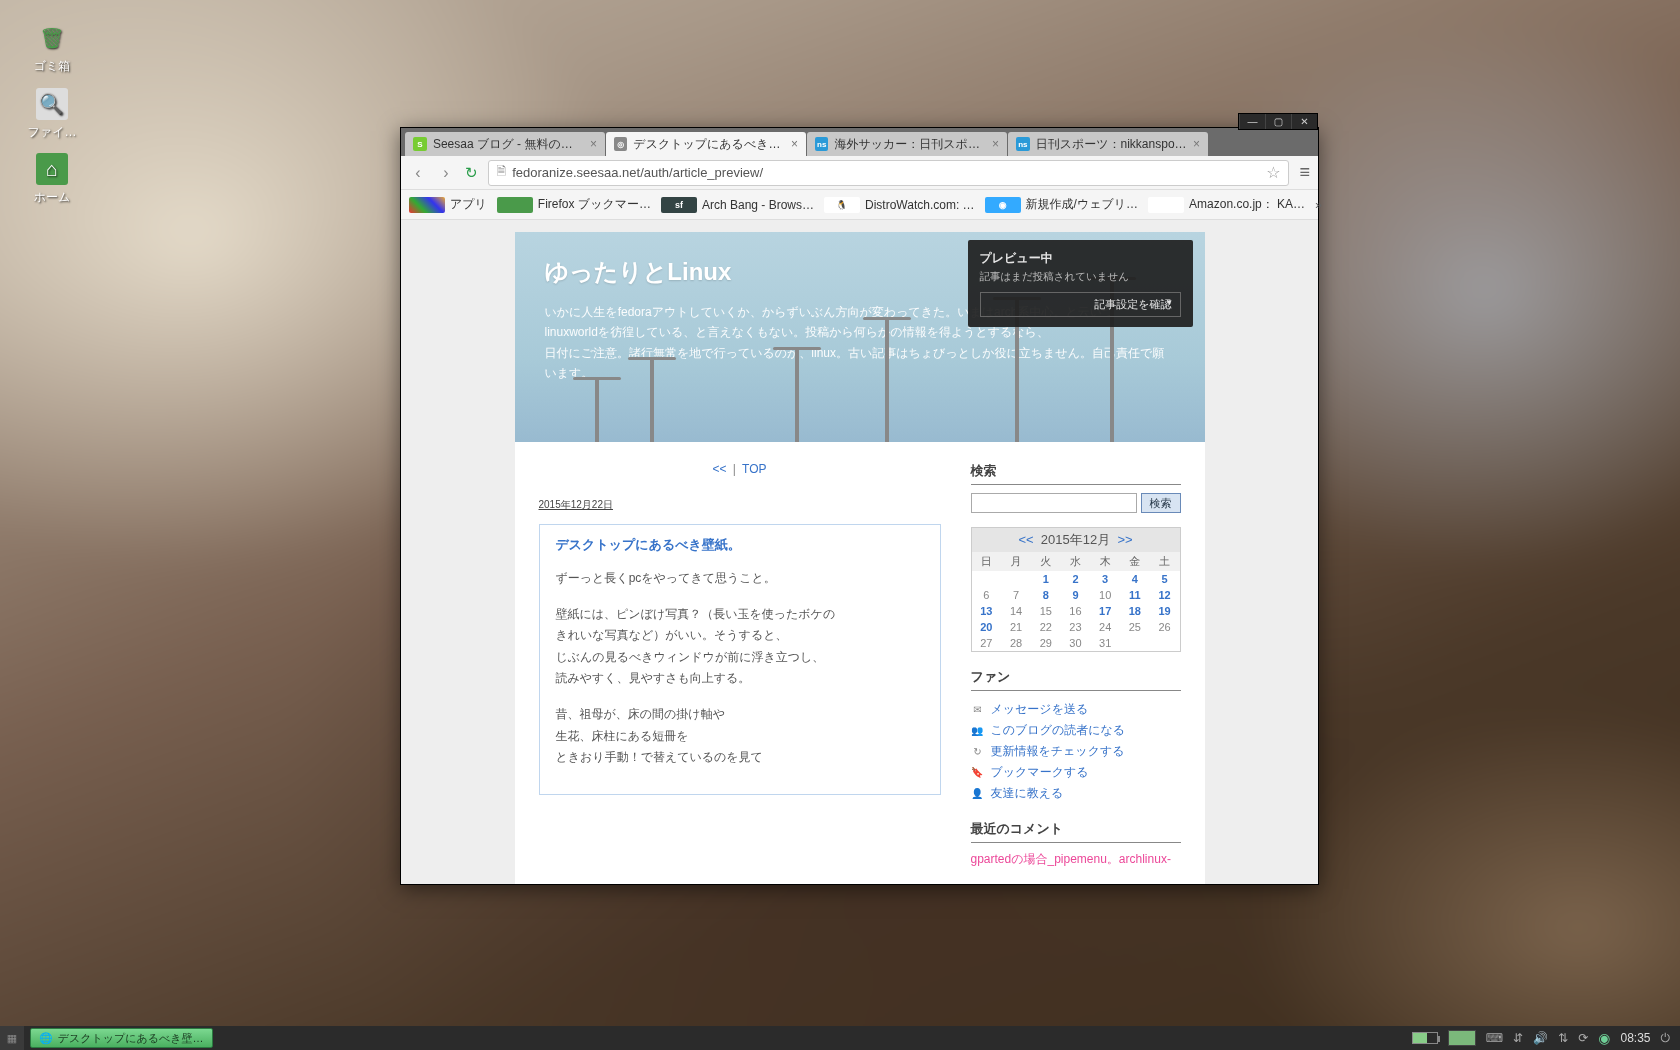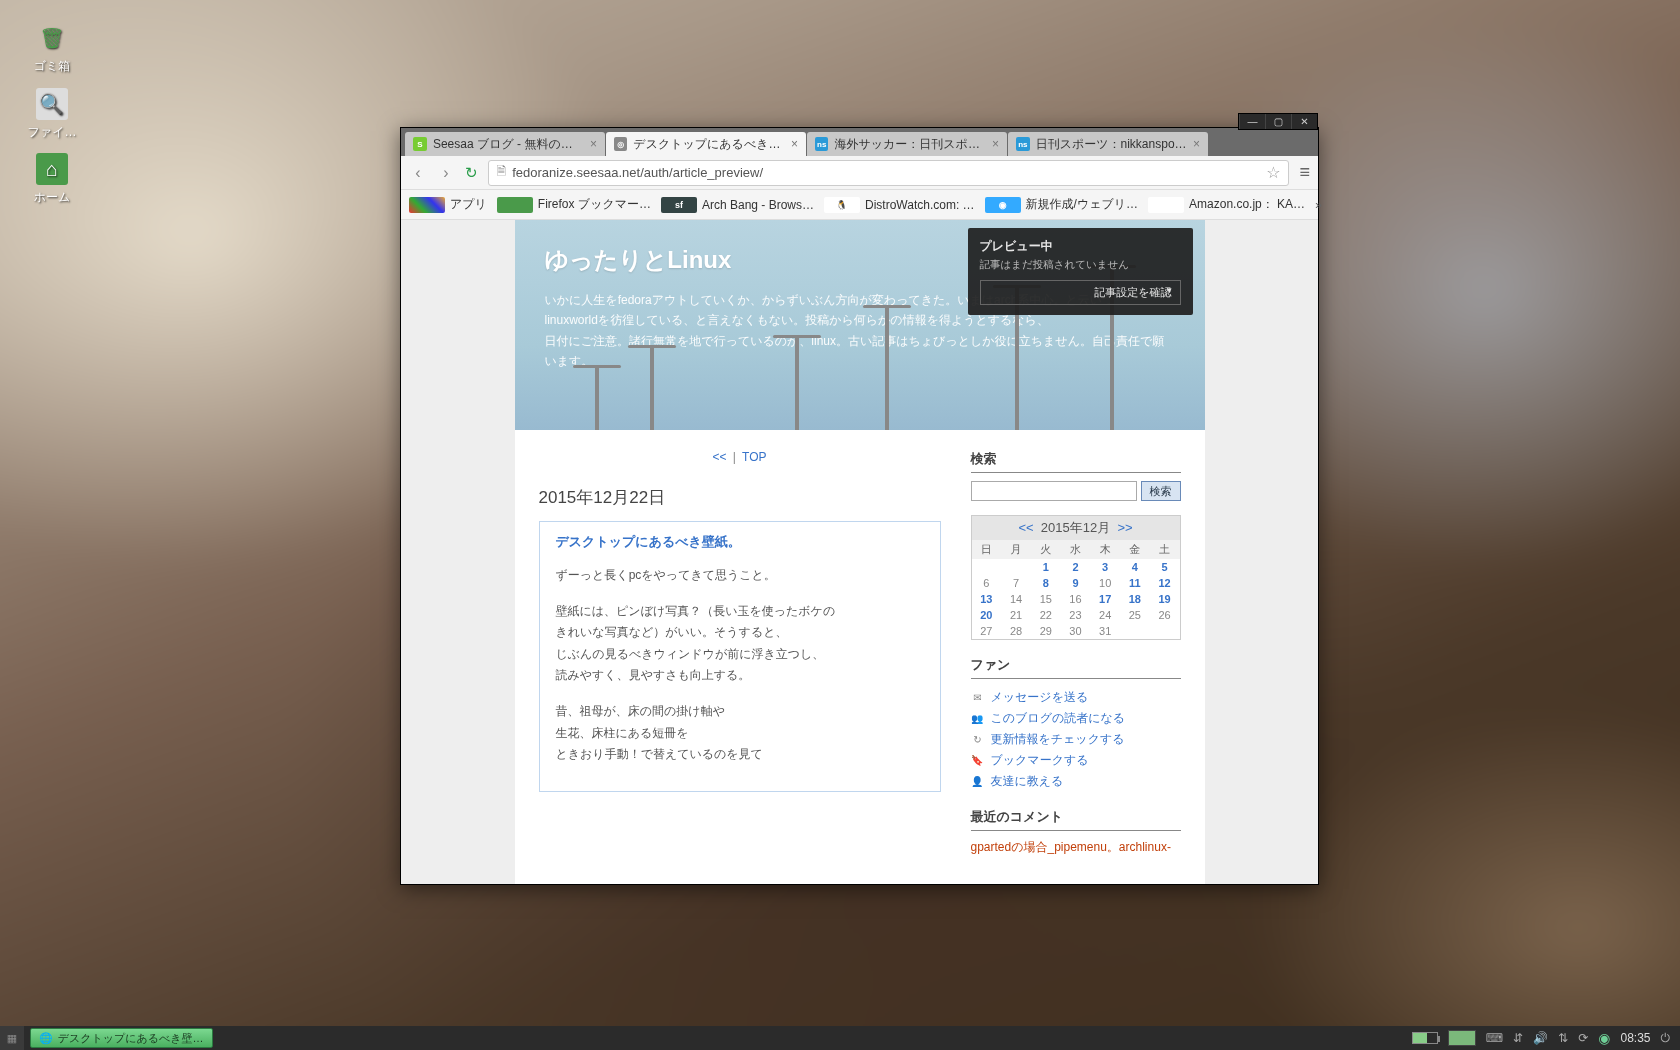--- a/index.html
+++ b/index.html
@@ -154,21 +154,21 @@
   overflow-y: scroll;
   background: #eee;
   position: relative;
 }
 .viewport::-webkit-scrollbar { width: 14px; }
 .viewport::-webkit-scrollbar-track { background: #eee; }
 .viewport::-webkit-scrollbar-thumb { background: #bbb; border-radius: 3px; }
 
 .page {
   width: 690px;
-  margin: 0 auto;
+  margin: 12px auto;
   background: #fff;
   min-height: 100%;
 }
 .hero {
   height: 210px;
   background: linear-gradient(180deg, #b8d4e0 0%, #a8cad8 60%, #98bad0 100%);
   position: relative;
   padding: 24px 30px 12px;
   color: #fff;
   overflow: hidden;
@@ -201,21 +201,21 @@
   cursor: pointer;
   position: relative;
 }
 .preview-overlay .pv-btn::after { content: '▾'; position: absolute; right: 8px; font-size: 9px; }
 
 .content { display: flex; padding: 20px 24px; gap: 30px; }
 .main { flex: 1; font-size: 12px; color: #444; }
 .main .nav-top { text-align: center; margin-bottom: 22px; }
 .main .nav-top a { color: #3773c9; text-decoration: none; }
 .main .nav-top .sep { color: #888; margin: 0 3px; }
-.main .date { font-size: 17px; margin-bottom: 12px; }
+.main .date { font-size: 10px; margin-bottom: 12px; text-decoration: underline; }
 .post { border: 1px solid #c0d6ee; padding: 11px 16px; }
 .post h2 { color: #3773c9; font-size: 13px; font-weight: 600; margin-bottom: 14px; }
 .post p { line-height: 1.8; margin-bottom: 14px; font-size: 12px; color: #555; }
 
 .sidebar { width: 210px; font-size: 12px; color: #555; }
 .side-h { font-size: 13px; font-weight: 600; color: #444; border-bottom: 1px solid #888; padding-bottom: 4px; margin-bottom: 8px; margin-top: 16px; }
 .sidebar .side-h:first-child { margin-top: 0; }
 .search-row { display: flex; gap: 4px; }
 .search-row input { flex: 1; border: 1px solid #aaa; height: 20px; padding: 0 4px; font-size: 11px; }
 .search-row button { border: 1px solid #698ab8; background: #d8e4f2; padding: 0 8px; font-size: 11px; color: #234; cursor: pointer; }
@@ -493,21 +493,21 @@
                 <span class="fi">🔖</span>
     <a href="#">ブックマークする</a>
               </li>
               <li>
                 <span class="fi">👤</span>
     <a href="#">友達に教える</a>
               </li>
             </ul>
 
           <div class="side-h">最近のコメント</div>
-          <a href="#" style="color:#c2410c;font-size:12px;text-decoration:none">gpartedの場合_pipemenu。archlinux-</a>
+          <a href="#" style="color:#ec4899;font-size:12px;text-decoration:none">gpartedの場合_pipemenu。archlinux-</a>
         </div>
       </div>
     </div>
   </div>
 </div>
 
 <div class="taskbar">
   <div class="tb-menu">
     <span style="color:#888">▦</span>
   </div>

